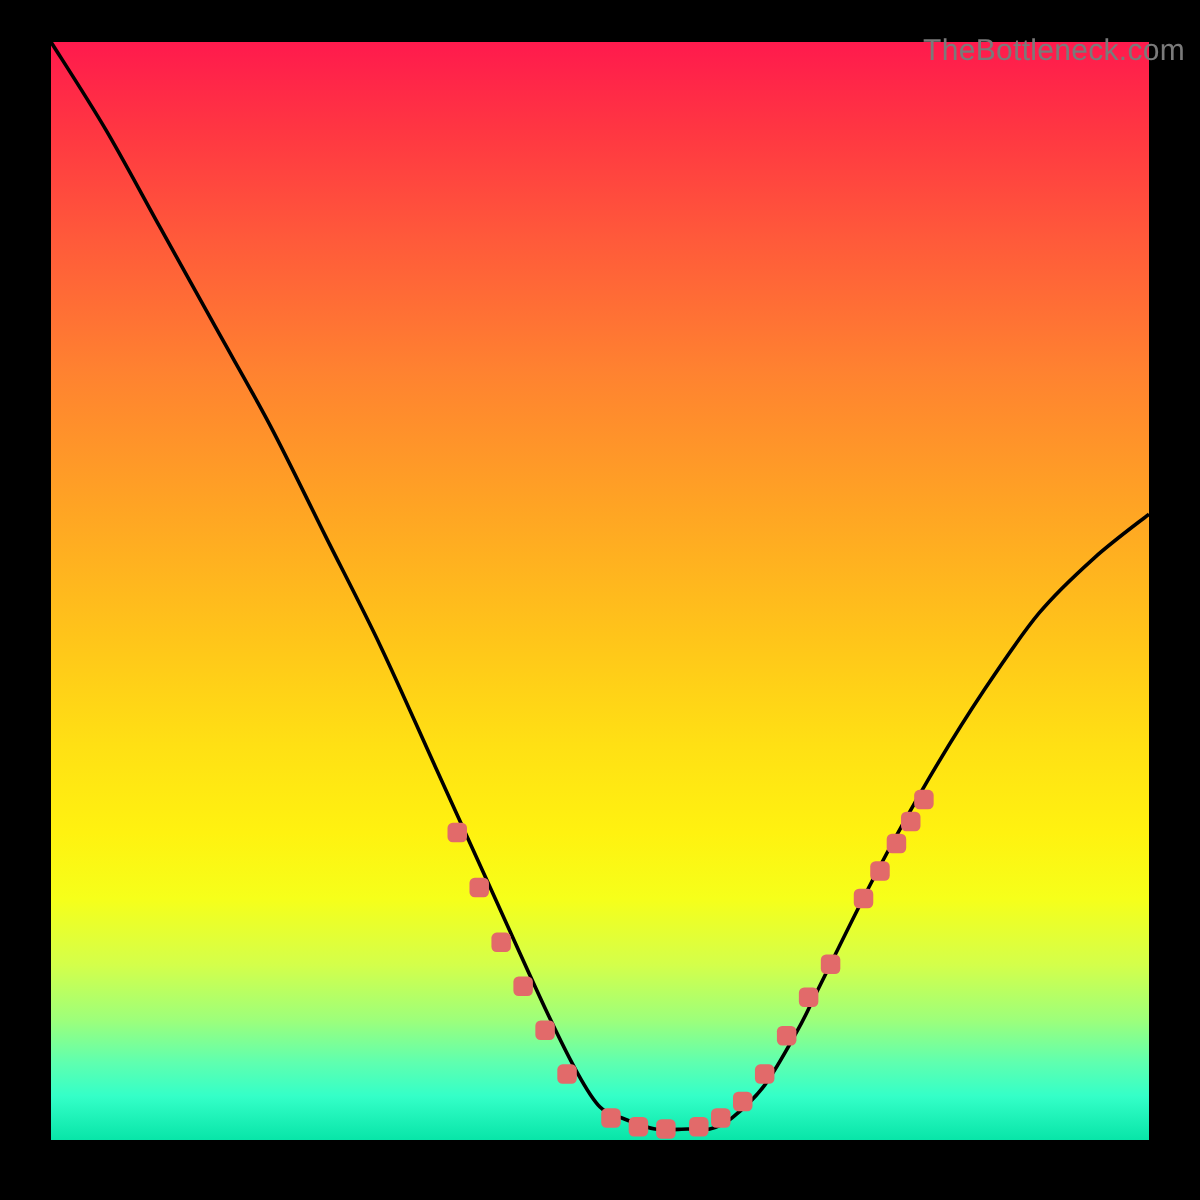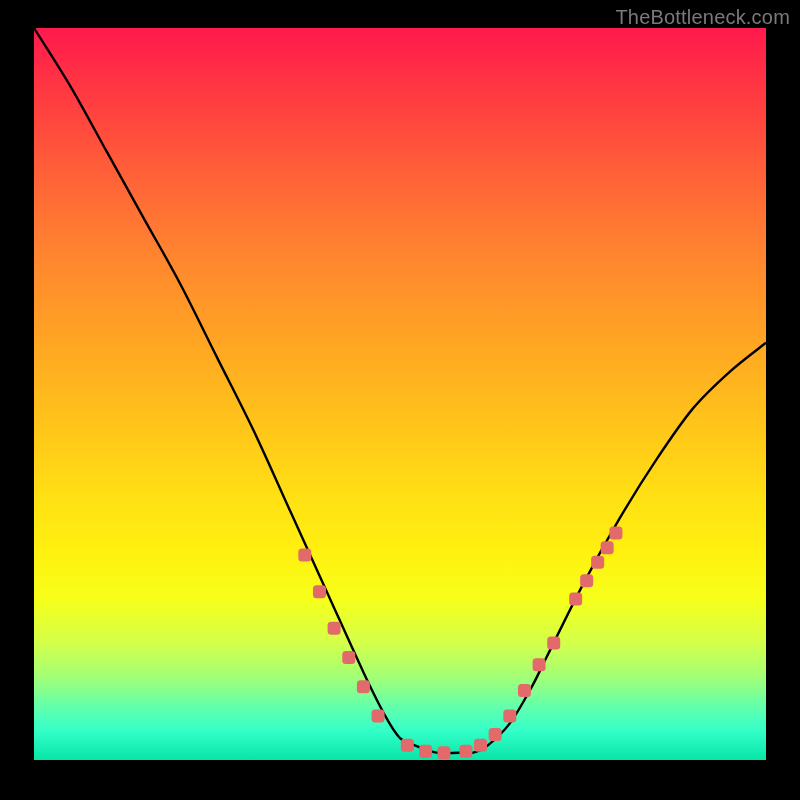--- a/index.html
+++ b/index.html
@@ -29,21 +29,21 @@
       #f6ff1a 78%,
       #d4ff4a 84%,
       #9eff7a 89%,
       #5effb0 93%,
       #34ffc8 96%,
       #08e5a8 100%
     );
   }
   .watermark {
     position: absolute;
-    top: 6px;
+    top: 23px;
     right: 10px;
     color: #7a7a7a;
     font-size: 20px;
     font-weight: 500;
     letter-spacing: 0.2px;
     user-select: none;
   }
   svg.curve {
     position: absolute;
     left: 0;

